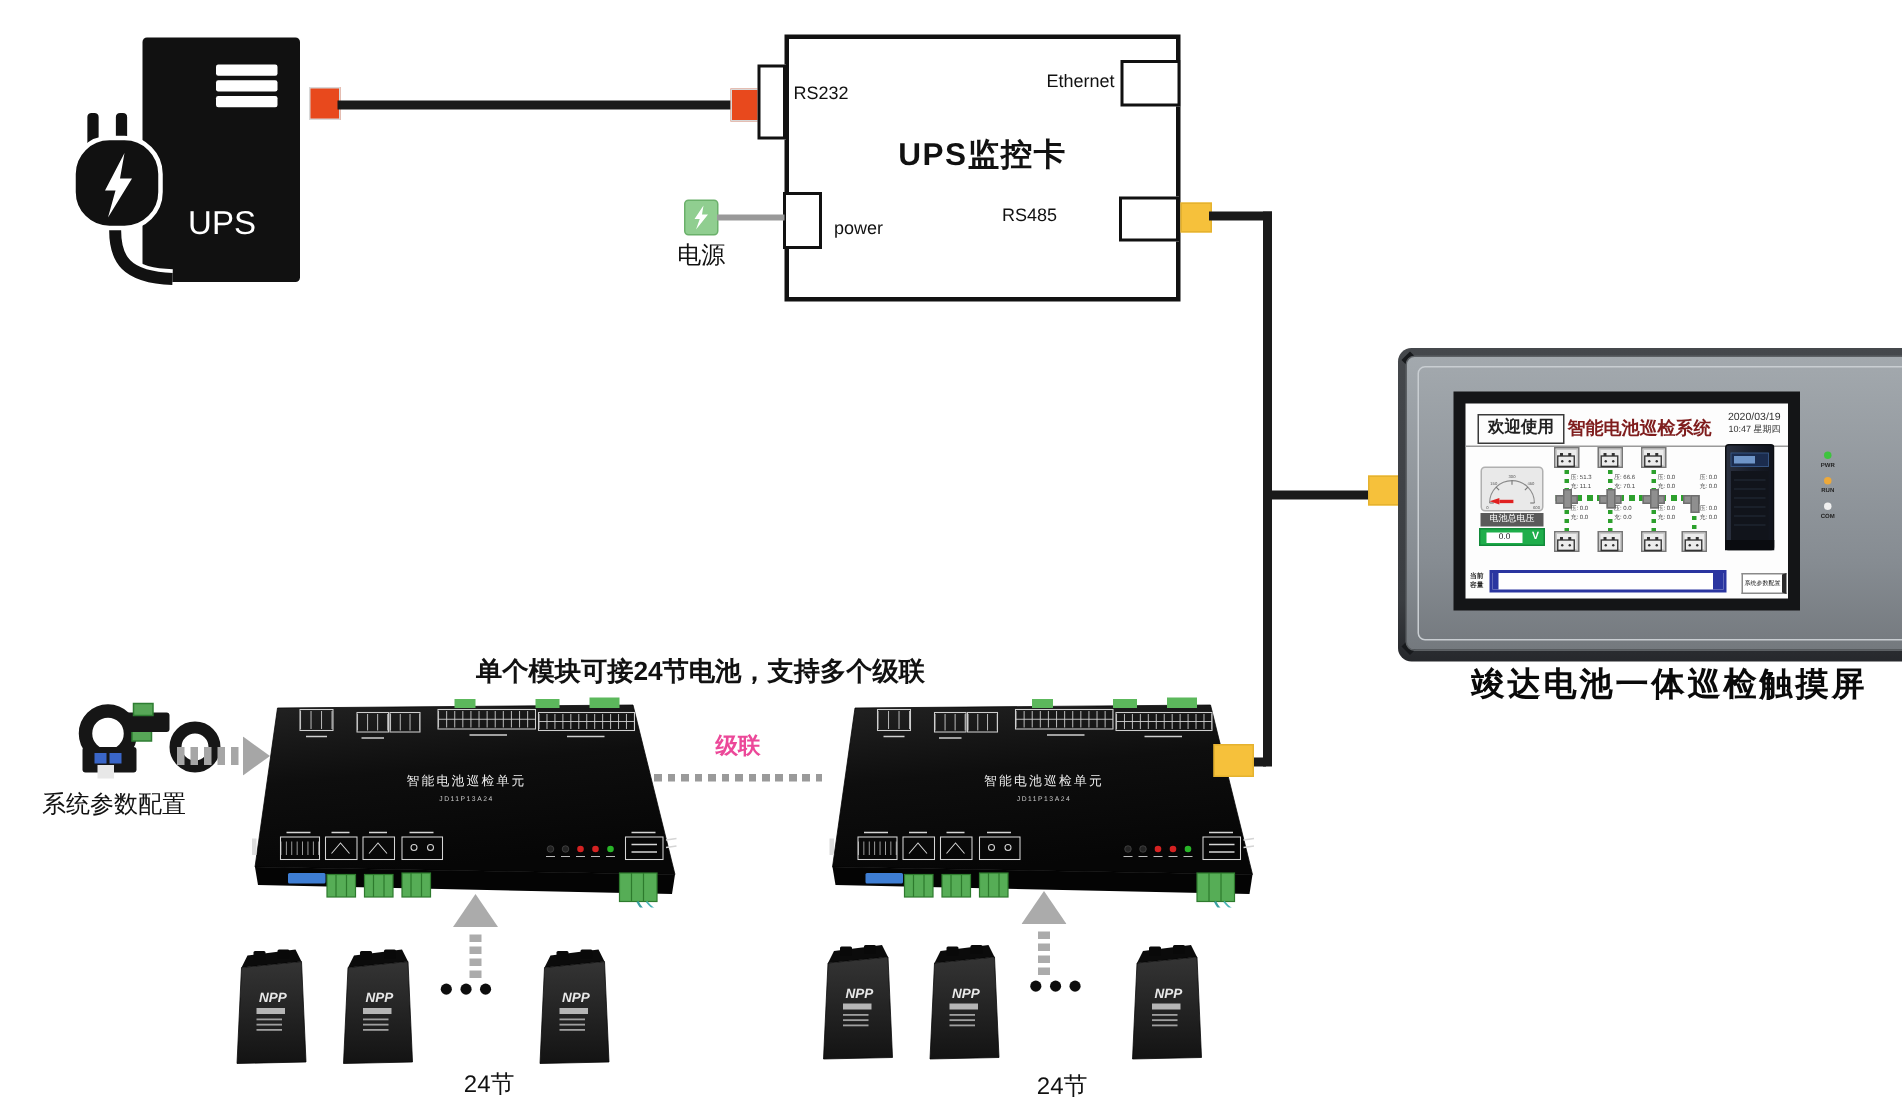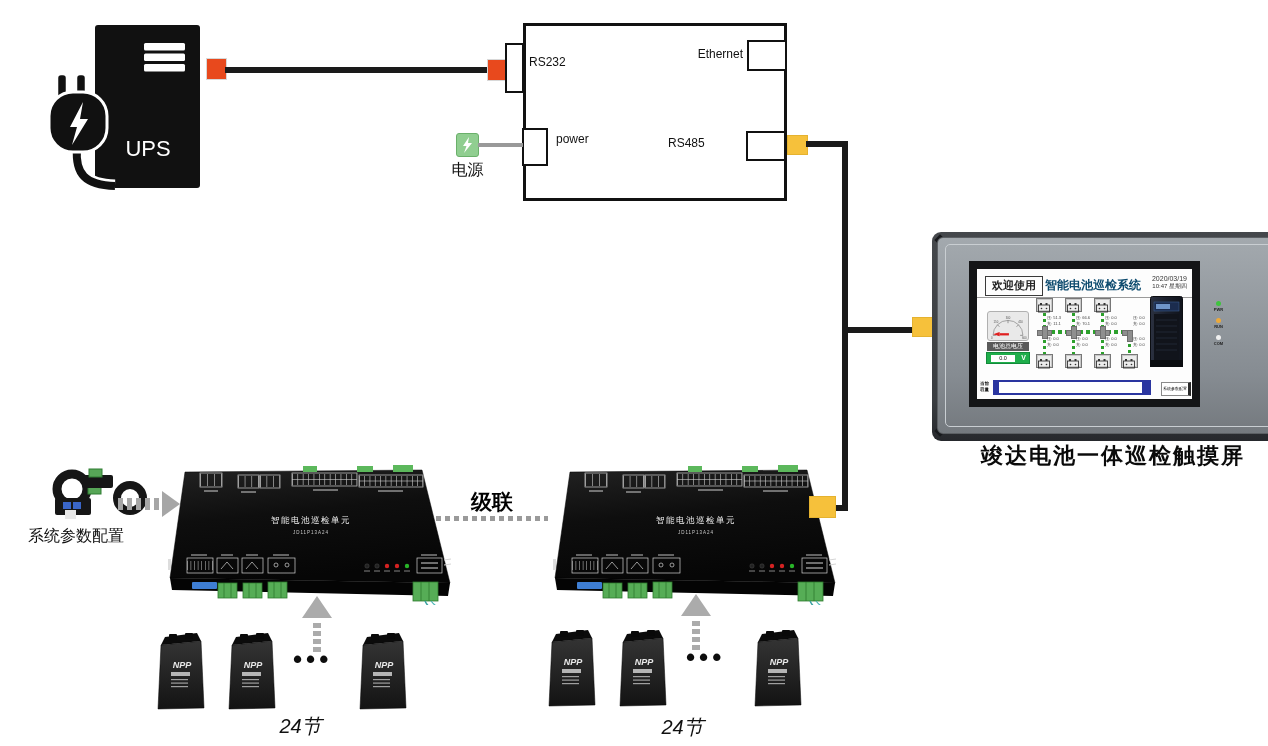--- a/index.html
+++ b/index.html
@@ -8,38 +8,38 @@
   .abs{position:absolute;}
   .wire{position:absolute;background:#1a1a1a;}
   .conn-orange{position:absolute;background:#E8491D;border:1px solid #d8d8d8;box-sizing:border-box;}
   .conn-yellow{position:absolute;background:#F6C13B;border:1px solid #e5b22f;box-sizing:border-box;}
   .card-box{position:absolute;left:523px;top:23px;width:264px;height:178px;border:3px solid #111;background:#fff;box-sizing:border-box;}
   .port{position:absolute;background:#fff;border:2.5px solid #111;box-sizing:border-box;}
   .port-label{position:absolute;font-size:12px;color:#111;}
   .card-title{position:absolute;left:523px;top:89px;width:264px;text-align:center;font-size:21px;font-weight:bold;letter-spacing:1px;}
   .psu-icon{position:absolute;left:456px;top:133px;width:23px;height:24px;background:#90CE90;border:1px solid #6ab06a;border-radius:3px;box-sizing:border-box;}
   .note{position:absolute;left:287px;top:435px;width:360px;text-align:center;font-size:17.5px;font-weight:bold;}
-  .cascade{position:absolute;left:462px;top:488px;width:60px;text-align:center;font-size:21px;font-weight:bold;color:#000000;}
+  .cascade{position:absolute;left:462px;top:488px;width:60px;text-align:center;font-size:15px;font-weight:bold;color:#ec4899;}
   .cascade-dash{position:absolute;left:436px;top:516px;width:112px;height:5px;
      background:repeating-linear-gradient(90deg,#9a9a9a 0 5px,transparent 5px 9px);}
   .sensor-label{position:absolute;left:20px;top:526px;width:112px;text-align:center;font-size:16px;}
-  .count-label{position:absolute;width:85px;text-align:center;font-size:20px;font-style:italic;}
+  .count-label{position:absolute;width:85px;text-align:right;font-size:16px;}
   .bat-dots{position:absolute;font-size:26px;font-weight:bold;letter-spacing:4px;color:#0d0d0d;}
   
   .ts{position:absolute;left:932px;top:220px;width:373px;height:209px;margin-top:12px;}
   .ts-outer{position:absolute;inset:0;border-radius:9px;background:linear-gradient(180deg,#45484c,#3a3d41 80%,#26282c);}
   .ts-bezel{position:absolute;left:5px;top:5px;right:5px;bottom:7px;border-radius:6px;
      background:linear-gradient(180deg,#a3a9ae,#868c92 70%,#74797e);border:1px solid #5c6064;box-sizing:border-box;}
   .ts-groove{position:absolute;left:13px;top:12px;right:13px;bottom:14px;border:1.5px solid #c9ced2;border-radius:5px;}
   .ts-corner{position:absolute;width:8px;height:8px;background:#17191c;transform:rotate(45deg);}
   .ts-lcd{position:absolute;left:37px;top:29px;width:231px;height:146px;background:#141517;}
   .screen{position:absolute;left:45px;top:37px;width:215px;height:130px;background:#fdfdfd;font-family:"Liberation Sans","DejaVu Sans",sans-serif;}
   .scr-welcome{position:absolute;left:8px;top:7px;width:58px;height:20px;border:1.5px solid #3a3a3a;box-sizing:border-box;
      text-align:center;line-height:17px;font-size:11px;font-weight:bold;color:#222;}
-  .scr-title{position:absolute;left:66px;top:8px;width:100px;text-align:center;font-size:12px;font-weight:bold;color:#0c4a6e;}
+  .scr-title{position:absolute;left:66px;top:8px;width:100px;text-align:center;font-size:12px;font-weight:bold;color:#7f1d1d;}
   .scr-date{position:absolute;left:158px;top:6px;width:54px;text-align:right;padding-right:2px;box-sizing:border-box;color:#333;}
   .scr-date .d1{display:block;font-size:7px;}
   .scr-date .d2{display:block;font-size:6px;}
   .scr-divider{position:absolute;left:0;top:28px;width:215px;height:1px;background:#9a9a9a;}
   .gauge-panel{position:absolute;left:10px;top:42px;width:42px;height:30px;background:#e9e9e9;border:1px solid #b0b0b0;border-radius:3px;box-sizing:border-box;}
   .gauge-bar{position:absolute;left:10px;top:73px;width:42px;height:9px;background:#5a5a5a;color:#fff;
      font-size:6px;text-align:center;line-height:9px;}
   .gauge-val{position:absolute;left:9px;top:83px;width:44px;height:12px;background:#1fae4b;border:1px solid #128a3a;box-sizing:border-box;}
   .gauge-val .vbox{position:absolute;left:4px;top:2px;width:24px;height:7px;background:#fff;font-size:5.5px;text-align:center;line-height:7px;color:#111;}
   .gauge-val .vu{position:absolute;right:3px;top:1px;color:#fff;font-size:7px;font-weight:bold;}
@@ -86,40 +86,42 @@
 
   <div class="conn-orange" style="left:206px;top:58px;width:21px;height:22px;"></div>
   <div class="wire" style="left:225px;top:67px;width:263px;height:6px;"></div>
   <div class="conn-orange" style="left:487px;top:59px;width:21px;height:22px;"></div>
 
   <div class="card-box"></div>
   <div class="port" style="left:505px;top:43px;width:19px;height:50px;"></div>
   <div class="port-label" style="left:529px;top:55px;">RS232</div>
   <div class="port" style="left:747px;top:40px;width:40px;height:31px;"></div>
   <div class="port-label" style="left:640px;top:47px;width:103px;text-align:right;">Ethernet</div>
+  <div class="card-title">UPS监控卡</div>
   <div class="port" style="left:522px;top:128px;width:26px;height:38px;"></div>
-  <div class="port-label" style="left:556px;top:132px;">power</div>
+  <div class="port-label" style="left:556px;top:145px;">power</div>
   <div class="port-label" style="left:668px;top:136px;">RS485</div>
   <div class="port" style="left:746px;top:131px;width:40px;height:30px;"></div>
 
   <div class="psu-icon">
     <svg width="21" height="22" viewBox="0 0 21 22">
       <polygon points="12,3 6,12 9.5,12 7,19 15,9 11,9" fill="#fff"></polygon>
     </svg>
   </div>
   <div class="wire" style="left:478px;top:143px;width:45px;height:4px;background:#999;"></div>
   <div class="abs" style="left:445px;top:160px;width:45px;text-align:center;font-size:16px;">电源</div>
 
   <div class="conn-yellow" style="left:787px;top:135px;width:21px;height:20px;"></div>
   <div class="wire" style="left:806px;top:141px;width:42px;height:6px;"></div>
   <div class="wire" style="left:842px;top:141px;width:6px;height:370px;"></div>
   <div class="wire" style="left:846px;top:327px;width:68px;height:6px;"></div>
   <div class="conn-yellow" style="left:912px;top:317px;width:22px;height:20px;"></div>
   <div class="wire" style="left:834px;top:505px;width:10px;height:6px;"></div>
 
+  <div class="note">单个模块可接24节电池，支持多个级联</div>
   <div class="cascade">级联</div>
   <div class="cascade-dash"></div>
 
   <svg class="abs" style="left:45px;top:465px;" width="135" height="60" viewBox="0 0 135 60">
     <circle cx="27" cy="24" r="15" fill="none" stroke="#161616" stroke-width="9"></circle>
     <rect x="10" y="33" width="36" height="17" rx="2" fill="#161616"></rect>
     <rect x="18" y="37" width="8" height="7" fill="#3a66c8"></rect>
     <rect x="28" y="37" width="8" height="7" fill="#3a66c8"></rect>
     <rect x="20" y="45" width="11" height="9" fill="#e8e8e8"></rect>
     <rect x="43" y="16" width="13" height="13" fill="#57a657" stroke="#2e7d32"></rect>

